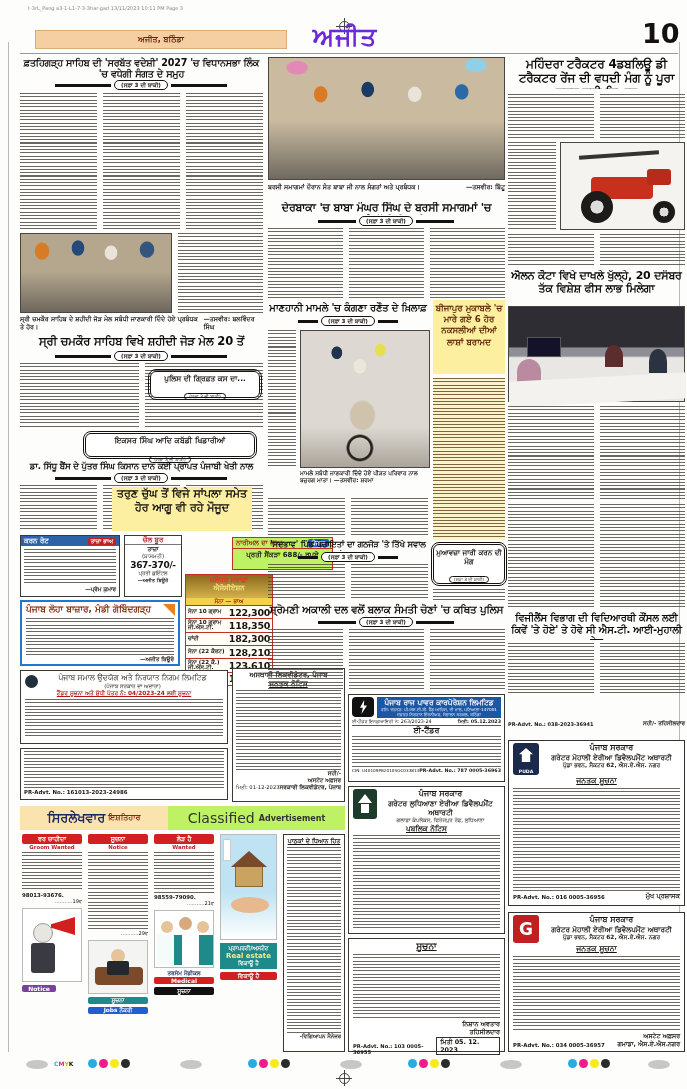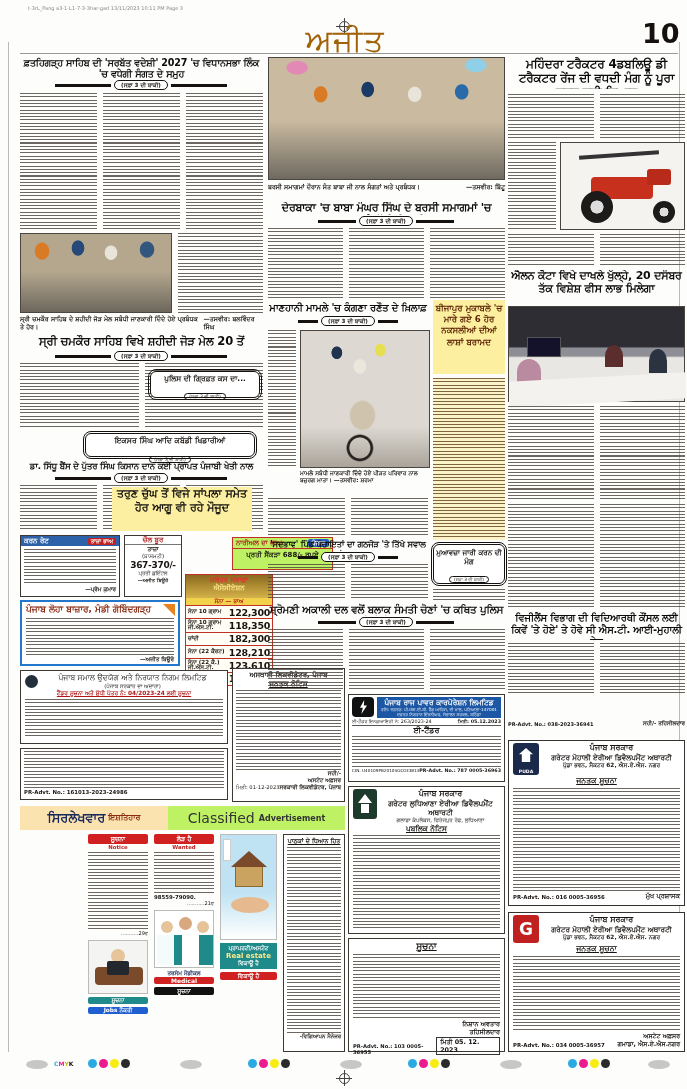--- a/index.html
+++ b/index.html
@@ -60,21 +60,24 @@
 
 <div class="sheet">
 
   <div class="b" style="left:28px;top:5px;font-size:5px;color:#8a8a8a">t-3rL_Pang a3-1-L1-7-3-3har-gad   13/11/2023   10:11 PM   Page 3</div>
   <div class="b cross" style="left:336px;top:18px">
       <i></i>
     </div>
   <div class="b" style="left:8px;top:42px;width:1px;height:1010px;background:#b9b9b9"></div>
   <div class="b" style="left:679px;top:42px;width:1px;height:1010px;background:#b9b9b9"></div>
 
-  <div class="b tc" style="left:295px;top:22px;width:100px;height:28px;font-size:31px;font-weight:400;color:#a16207;letter-spacing:1px">ਅਜੀਤ</div>
+  <div class="b bar" style="left:35px;top:30px;width:252px;height:19px">
+    <span style="font-size:8px;font-weight:700;color:#6b2410">ਅਜੀਤ, ਬਠਿੰਡਾ</span>
+  </div>
+  <div class="b tc" style="left:295px;top:22px;width:100px;height:28px;font-size:25px;font-weight:700;color:#6d28d9;letter-spacing:1px">ਅਜੀਤ</div>
   <div class="b" style="left:642px;top:18px;width:36px;height:30px;font-size:27px;font-weight:700;color:#14110e">10</div>
   <div class="b" style="left:20px;top:53px;width:658px;height:1px;background:#999"></div>
 
   <div class="b hl" style="left:20px;top:57px;width:243px;height:22px;font-size:9.6px">ਫ਼ਤਹਿਗੜ੍ਹ ਸਾਹਿਬ ਦੀ 'ਸਰਬੱਤ ਵਦੇਸ਼ੀ' 2027 'ਚ ਵਿਧਾਨਸਭਾ ਲਿੰਕ 'ਚ ਵਧੇਗੀ ਸੰਗਤ ਦੇ ਸਮੂਹ</div>
   <div class="b jump" style="left:55px;top:80px;width:172px">
       <b></b>
       <span>(ਸਫ਼ਾ 3 ਦੀ ਬਾਕੀ)</span>
       <b></b>
     </div>
   <div class="b cols" style="left:20px;top:93px;width:243px;height:138px">
@@ -421,20 +424,34 @@
 
   <div class="b" style="left:20px;top:806px;width:148px;height:24px;background:#fbe3b0;display:flex;align-items:center;justify-content:center;gap:3px">
     <span style="font-size:13px;font-weight:700;color:#1a2a5a">ਸਿਰਲੇਖਵਾਰ</span>
     <span style="font-size:8px;font-weight:700;color:#8a2b12">ਇਸ਼ਤਿਹਾਰ</span>
   </div>
   <div class="b" style="left:168px;top:806px;width:177px;height:24px;background:#bef264;display:flex;align-items:center;justify-content:center;gap:4px">
     <span style="font-size:14px;color:#333">Classified</span>
     <span style="font-size:8px;font-weight:700;color:#333">Advertisement</span>
   </div>
 
+  <div class="b" style="left:22px;top:834px;width:60px;height:218px">
+    <div class="chip" style="background:#d02020;font-size:6.4px;padding:1px 0">ਵਰ ਚਾਹੀਦਾ</div>
+    <div class="tc" style="font-size:5.4px;font-weight:700;color:#c02020">Groom Wanted</div>
+    <div class="sim" style="height:40px;margin-top:2px"></div>
+    <div style="font-size:5.4px;font-weight:700">98013-93676.</div>
+    <div class="tr" style="font-size:5px">...........19ਵ</div>
+    <div class="photo" style="position:relative;height:72px;background:#fff;margin-top:3px;border-color:#bbb">
+      <span class="b" style="left:10px;top:14px;width:20px;height:20px;border-radius:50%;background:#e9e6e2;border:1px solid #999"></span>
+      <span class="b" style="left:8px;top:34px;width:24px;height:30px;background:#3a3a42;border-radius:3px"></span>
+      <span class="b" style="left:28px;top:8px;width:24px;height:18px;background:#d02020;clip-path:polygon(0 40%,100% 0,100% 100%,0 60%)"></span>
+    </div>
+    <div class="chip" style="background:#7b3fa0;font-size:6px;width:34px;margin-top:3px">Notice</div>
+    <div class="sim-l" style="height:30px;margin-top:2px"></div>
+  </div>
 
   <div class="b" style="left:88px;top:834px;width:60px;height:218px">
     <div class="chip" style="background:#d02020;font-size:6.4px;padding:1px 0">ਸੂਚਨਾ</div>
     <div class="tc" style="font-size:5.4px;font-weight:700;color:#c02020">Notice</div>
     <div class="sim" style="height:78px;margin-top:2px"></div>
     <div class="tr" style="font-size:5px">...........29ਵ</div>
     <div class="photo" style="position:relative;height:52px;background:#f4f4f2;margin-top:3px;border-color:#bbb">
       <span class="b" style="left:6px;top:26px;width:48px;height:18px;background:#7a4a2a;border-radius:4px"></span>
       <span class="b" style="left:22px;top:8px;width:14px;height:14px;border-radius:50%;background:#e6c49a"></span>
       <span class="b" style="left:18px;top:20px;width:22px;height:14px;background:#23272e;border-radius:2px"></span>

